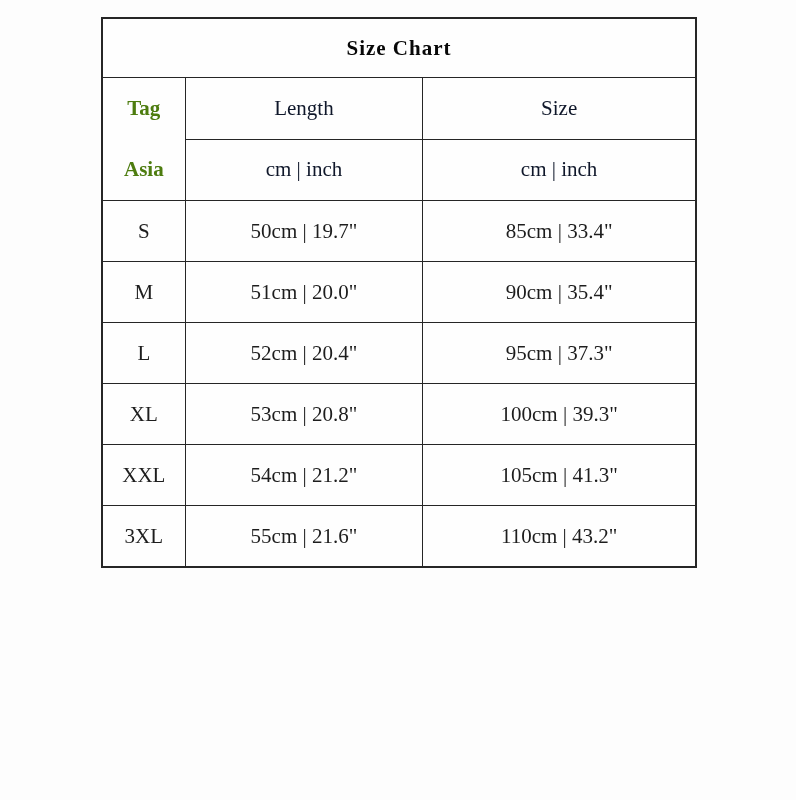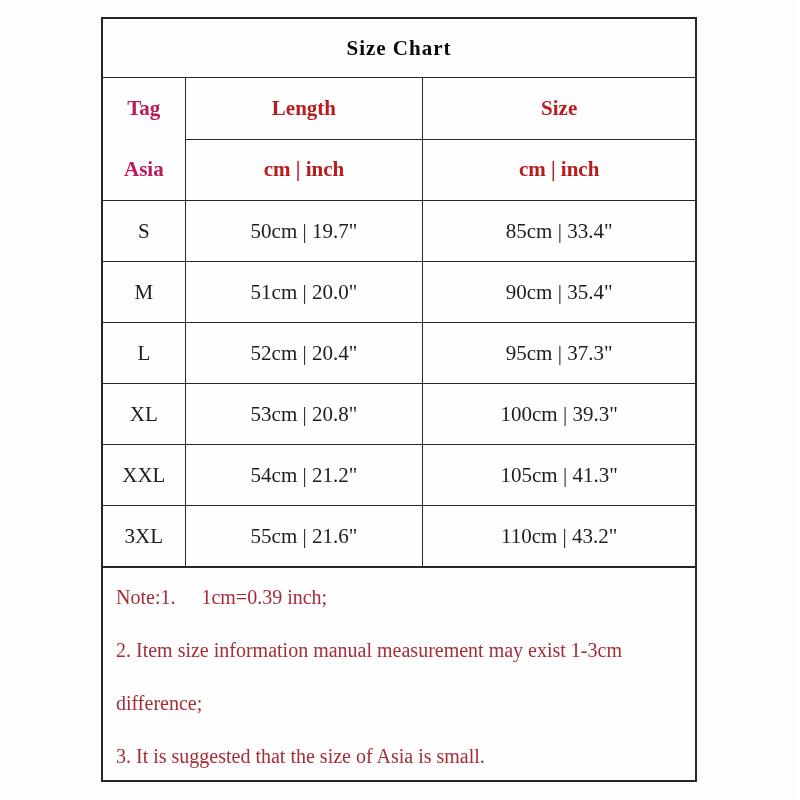--- a/index.html
+++ b/index.html
@@ -42,24 +42,24 @@
     font-size: 39px;
     font-weight: bold;
     letter-spacing: 1px;
     color: #080808;
   }
   col.c-tag    { width: 14%; }
   col.c-length { width: 40%; }
   col.c-waist  { width: 46%; }
   td.header-cell {
     height: 59px;
-    font-weight: bold;
-    color: #b91c1c;
+    font-weight: normal;
+    color: #0f172a;
   }
-  td.tag-cell { font-weight: bold; color: #be185d; }
+  td.tag-cell { font-weight: bold; color: #4d7c0f; }
   td.tag-cell .tag-line {
     height: 61px;
     display: flex;
     align-items: center;
     justify-content: center;
   }
   td.data-cell { height: 60px; color: #1d1d1d; }
   .notes-box {
     box-sizing: border-box;
     margin-top: -2px;
@@ -135,22 +135,15 @@
           <td class="data-cell">105cm | 41.3"</td>
         </tr>
         <tr>
           <td class="data-cell">3XL</td>
           <td class="data-cell">55cm | 21.6"</td>
           <td class="data-cell">110cm | 43.2"</td>
         </tr>
       </tbody>
     </table>
 
-    <div class="notes-box">
-      <p class="note-line">
-        <span>Note:1.</span><span class="note1-gap">1cm=0.39 inch;</span>
-      </p>
-      <p class="note-line">2.  Item size information manual measurement may exist 1-3cm difference;</p>
-      <p class="note-line">3.  It is suggested that the size of Asia is small.</p>
-    </div>
 
   </div>
 </div>
 
 </body></html>

